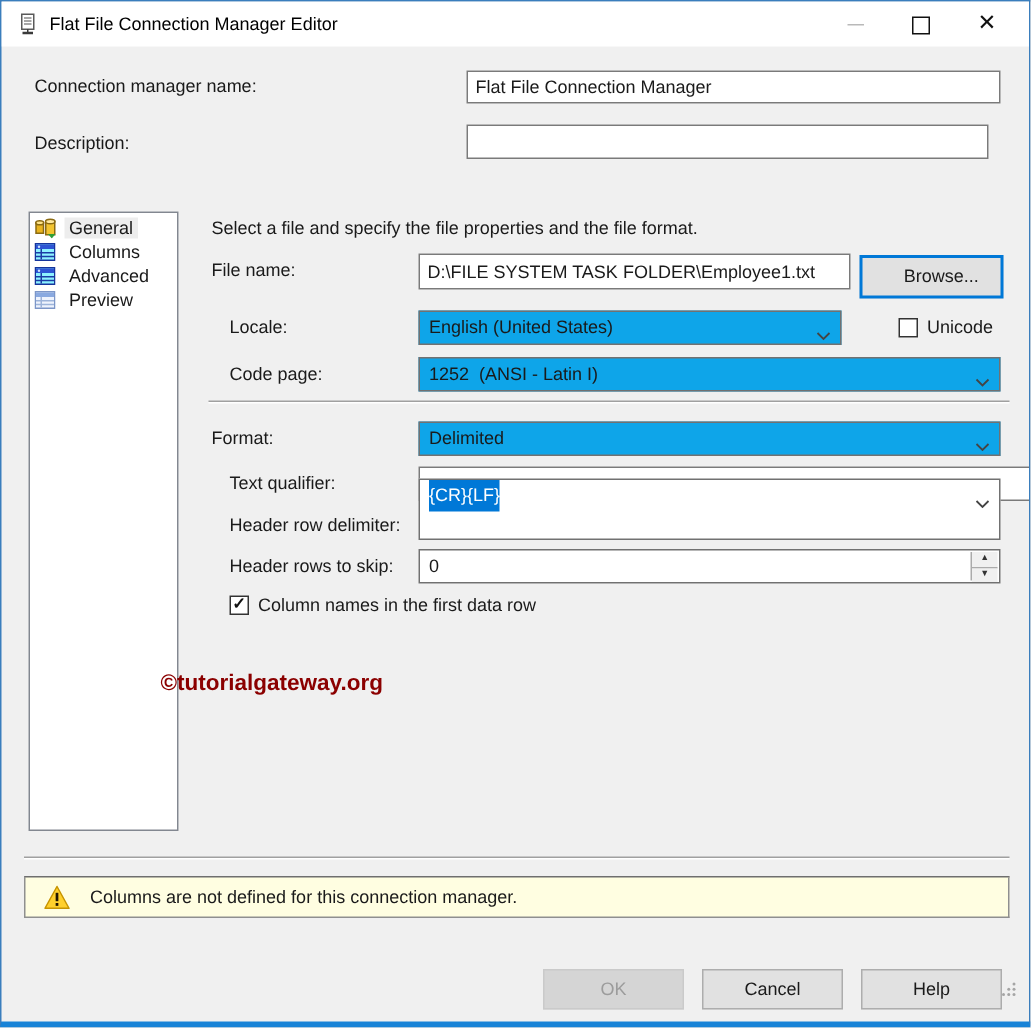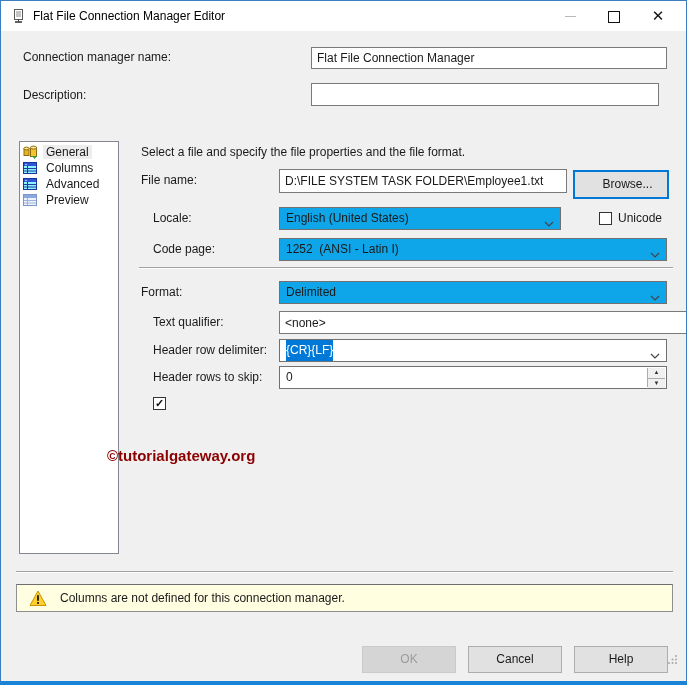--- a/index.html
+++ b/index.html
@@ -172,39 +172,40 @@
       <svg width="10" height="6" viewBox="0 0 10 6">
           <polyline points="1,1 5,5 9,1" fill="none" stroke="#444" stroke-width="1.2"></polyline>
         </svg>
     </span>
   </div>
 
   <span class="lbl" style="left:152px;top:310px;">Text qualifier:</span>
   <input class="tbox" style="left: 278px; top: 310px; width: 416px; height: 23px;" value="&lt;none&gt;">
 
   <span class="lbl" style="left:152px;top:338px;">Header row delimiter:</span>
-  <div class="combo white" style="left:278px;top:338px;width:388px;height:23px;">
+  <div class="combo white" style="left:278px;top:318px;width:388px;height:41px;">
     <span class="val sel-text">{CR}{LF}</span>
     <span class="chev">
       <svg width="10" height="6" viewBox="0 0 10 6">
           <polyline points="1,1 5,5 9,1" fill="none" stroke="#444" stroke-width="1.2"></polyline>
         </svg>
     </span>
   </div>
 
   <span class="lbl" style="left:152px;top:365px;">Header rows to skip:</span>
   <div class="combo white" style="left:278px;top:365px;width:388px;height:23px;">
     <span class="val">0</span>
     <span class="spin">
       <div class="up">▲</div>
       <div class="down">▼</div>
     </span>
   </div>
 
   <span class="cb" style="left:152px;top:396px;">✓</span>
+  <span class="lbl" style="left:171px;top:391px;">Column names in the first data row</span>
 
   <span class="watermark">©tutorialgateway.org</span>
 
   <div class="sep" style="left:15px;top:570px;width:657px;"></div>
   <div class="warn">
     <span class="wicon">
       <svg width="18" height="17" viewBox="0 0 18 17">
         <path d="M9 1 L17 15.5 L1 15.5 Z" fill="#ffd02c" stroke="#c79400" stroke-linejoin="round"></path>
         <rect x="8.1" y="5.2" width="1.8" height="5.6" fill="#201500"></rect>
         <rect x="8.1" y="12" width="1.8" height="1.9" fill="#201500"></rect>

